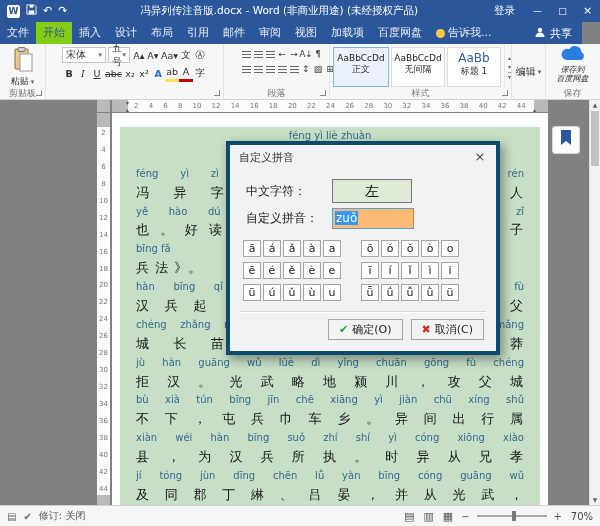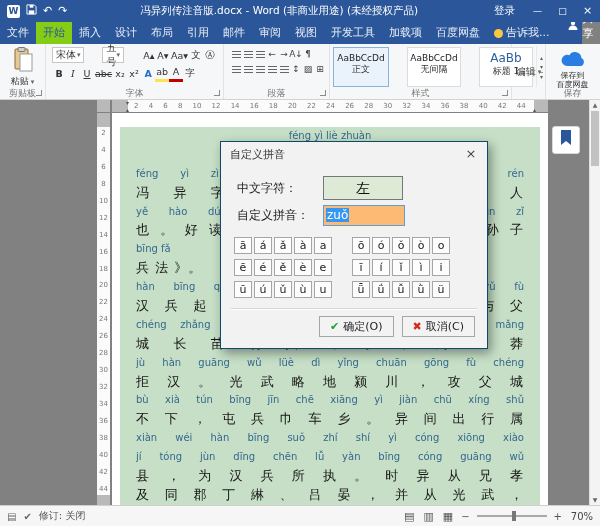--- a/index.html
+++ b/index.html
@@ -32,21 +32,21 @@
   .group{position:relative;height:100%;border-right:1px solid #e3e3e3;box-sizing:border-box;}
   .glabel{position:absolute;bottom:1px;left:0;right:0;text-align:center;font-size:9px;color:#777;
     line-height:10px;white-space:nowrap;}
   .launcher{position:absolute;bottom:3px;right:3px;width:5px;height:5px;
     border-right:1px solid #8a8a8a;border-bottom:1px solid #8a8a8a;}
   .g-clip{width:46px;}
   .pastebtn{display:flex;flex-direction:column;align-items:center;padding-top:3px;}
   .pastelbl{font-size:9px;color:#333;line-height:11px;}
   .dd{font-size:7px;color:#666;margin-left:2px;}
   .g-font{width:178px;padding:2px 2px 12px;}
-  .frow{display:flex;align-items:center;gap:18px;margin:1px 4px;}
+  .frow{display:flex;align-items:center;gap:2px;margin:1px 14px;}
   .combo{border:1px solid #c6c6c6;background:#fff;font-size:10px;height:16px;display:flex;
     align-items:center;padding:0 3px;color:#333;box-sizing:border-box;}
   .cname{width:72px;} .csize{width:33px;}
   .combo .dd{margin-left:auto;}
   .fbtns{display:flex;align-items:center;}
   .fbtn{min-width:12px;padding:0 1px;height:15px;font-size:9.5px;display:flex;align-items:center;
     justify-content:center;color:#333;white-space:nowrap;}
   .fb{font-weight:bold;} .fi{font-style:italic;font-family:"DejaVu Serif",serif;}
   .fu{text-decoration:underline;} .fst{text-decoration:line-through;}
   .fhl{border-bottom:3px solid #ffe34d;} .ffc{border-bottom:3px solid #c00000;}
@@ -94,22 +94,22 @@
   .al{text-align:left;text-align-last:left;}
   .cmtbox{position:absolute;left:552px;top:126px;width:26px;height:26px;background:#fff;
     border:1px solid #d9d9d9;border-radius:3px;display:flex;align-items:center;justify-content:center;z-index:6;}
   
   .vscroll{position:absolute;right:0;top:99px;bottom:21px;width:10px;background:#f3f3f3;
     border-left:1px solid #dedede;z-index:6;}
   .sarr{display:block;font-size:6px;color:#666;text-align:center;line-height:11px;}
   .sarr.b{position:absolute;bottom:0;left:0;right:0;}
   .sthumb{position:absolute;top:12px;left:1px;right:1px;height:55px;background:#c2c2c2;}
   
-  .dialog{position:absolute;left:220px;top:141px;width:266px;height:206px;background:#f2f2f2;
-    border:1px solid #0c4a6e;box-shadow:3px 4px 10px rgba(0,0,0,.4);z-index:50;}
+  .dialog{position:absolute;left:226px;top:141px;width:266px;height:206px;background:#f2f2f2;
+    border:4px solid #0c4a6e;box-shadow:3px 4px 10px rgba(0,0,0,.4);z-index:50;}
   .dtitle{height:24px;display:flex;align-items:center;padding:0 0 0 9px;font-size:11px;color:#333;}
   .dclose{margin-left:auto;width:32px;text-align:center;font-size:13px;color:#444;line-height:24px;}
   .drow{position:absolute;left:16px;right:14px;display:flex;align-items:center;}
   .r1{top:34px;height:24px;} .r2{top:63px;height:21px;}
   .dlbl{width:86px;font-size:12px;color:#222;}
   .charbox{width:78px;height:22px;background:#dcead6;border:1px solid #777;text-align:center;
     font-size:14px;line-height:22px;color:#111;}
   .pinbox{width:78px;height:19px;background:#fdba74;border:1px solid #5e9ed6;font-size:12px;
     line-height:19px;padding-left:2px;box-sizing:content-box;}
   .sel{background:#3697f3;color:#fff;padding:0 1px;}
@@ -184,23 +184,20 @@
       <div class="tab">
         <span>邮件</span>
       </div>
       <div class="tab">
         <span>审阅</span>
       </div>
       <div class="tab">
         <span>视图</span>
       </div>
       <div class="tab">
-        <span>开发工具</span>
-      </div>
-      <div class="tab">
         <span>加载项</span>
       </div>
       <div class="tab">
         <span>百度网盘</span>
       </div>
       <div class="tab">
         <span class="bulb"></span>
         <span>告诉我...</span>
       </div>
     </div>
@@ -252,21 +249,20 @@
           <span class="fbtn fu">U</span>
           <span class="fbtn fst">abc</span>
           <span class="fbtn ">x₂</span>
           <span class="fbtn ">x²</span>
           <span class="fbtn fef">A</span>
           <span class="fbtn fhl">ab</span>
           <span class="fbtn ffc">A</span>
           <span class="fbtn ">字</span>
         </div>
       </div>
-    <div class="glabel">字体</div>
     <span class="launcher"></span>
   </div>
 
   <div class="group g-para">
     <div class="frow">
         <div id="para-row1" class="fbtns">
           <span class="pbtn">
             <i class="bars"></i>
           </span>
           <span class="pbtn">
@@ -301,21 +297,21 @@
           <span class="pbtn">↕</span>
           <span class="pbtn">▨</span>
           <span class="pbtn">⊞</span>
         </div>
       </div>
     <div class="glabel">段落</div>
     <span class="launcher"></span>
   </div>
 
   <div class="group g-styles">
-    <div id="style-chips" style="display:flex;gap:16px;">
+    <div id="style-chips" style="display:flex;">
         <div class="chip sel">
           <div class="prev">AaBbCcDd</div>
           <div class="sname">正文</div>
         </div>
         <div class="chip">
           <div class="prev">AaBbCcDd</div>
           <div class="sname">无间隔</div>
         </div>
         <div class="chip">
           <div class="prev big">AaBb</div>
@@ -332,21 +328,21 @@
   </div>
 
   <div class="group g-edit">
     <div class="editbtn">
       <span>编辑</span>
       <span class="dd">▾</span>
     </div>
   </div>
 
   <div class="group g-baidu">
-    <div style="padding-top:8px;">
+    <div style="padding-top:2px;font-style:italic;">
       <span><svg width="26" height="15" viewBox="0 0 26 16">
             <path d="M7 15 a6 6 0 1 1 2-11.6 A7 7 0 0 1 22 6.5 A4.5 4.5 0 0 1 21 15 Z" fill="#2a7de1"></path>
           </svg></span>
       <div class="bline">保存到</div>
       <div class="bline">百度网盘</div>
     </div>
     <div class="glabel">保存</div>
   </div>
 </div>
 
@@ -422,22 +418,22 @@
         <div class="ln hl al">兵 法 》。</div>
         <div class="ln pl aj">hàn bīng qǐ yì yǐ jùn yuàn jiān wǔ xiàn yǔ fù</div>
         <div class="ln hl aj">汉 兵 起 ， 异 以 郡 掾 监 五 县 ， 与 父</div>
         <div class="ln pl aj">chéng zhǎng miáo méng gòng chéng shǒu wèi wáng mǎng</div>
         <div class="ln hl aj">城 长 苗 萌 共 城 守 ， 为 王 莽</div>
         <div class="ln pl aj">jù hàn guāng wǔ lüè dì yǐng chuān gōng fù chéng</div>
         <div class="ln hl aj">拒 汉 。 光 武 略 地 颍 川 ， 攻 父 城</div>
         <div class="ln pl aj">bù xià tún bīng jīn chē xiāng yì jiàn chū xíng shǔ</div>
         <div class="ln hl aj">不 下 ， 屯 兵 巾 车 乡 。 异 间 出 行 属</div>
         <div class="ln pl aj">xiàn wéi hàn bīng suǒ zhí shí yì cóng xiōng xiào</div>
+        <div class="ln hl aj">县 ， 为 汉 兵 所 执 。 时 异 从 兄 孝</div>
         <div class="ln pl aj">jí tóng jùn dīng chēn lǚ yàn bīng cóng guāng wǔ</div>
-        <div class="ln hl aj">县 ， 为 汉 兵 所 执 。 时 异 从 兄 孝</div>
         <div class="ln hl aj">及 同 郡 丁 綝 、 吕 晏 ， 并 从 光 武 ，</div>
       </div>
   </div>
 </div>
 
 <div class="cmtbox">
   <span><svg width="12" height="16" viewBox="0 0 12 16">
         <path d="M1 0 h10 v15 l-5-4 -5 4 z" fill="#2b579a"></path>
       </svg></span>
 </div>

